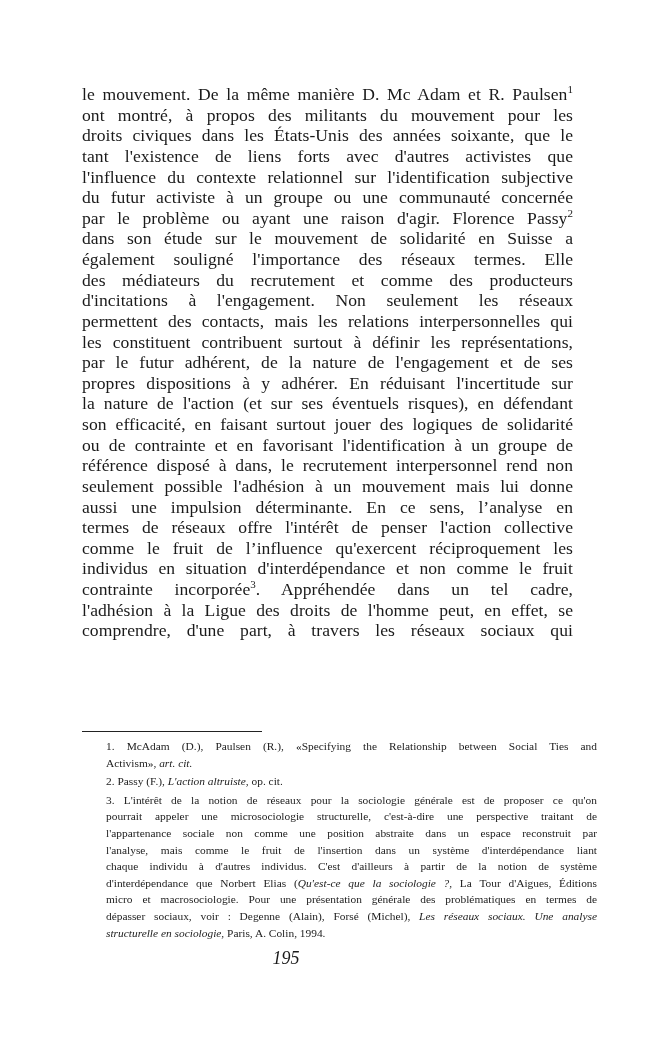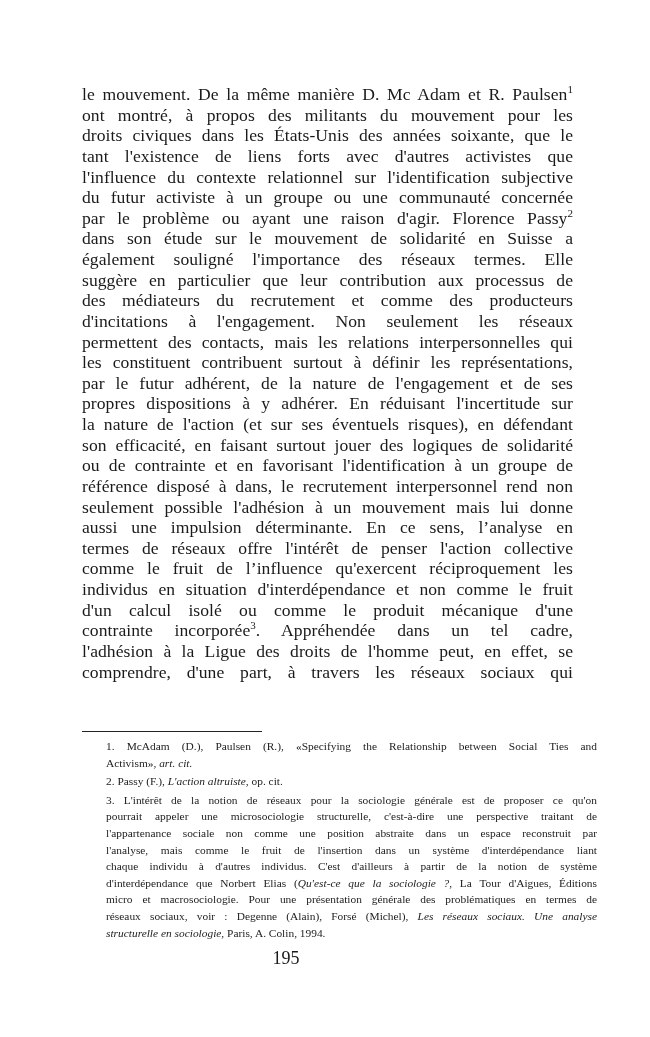--- a/index.html
+++ b/index.html
@@ -75,53 +75,52 @@
     }
     em { font-style: italic; }
     .page-number {
       position: absolute;
       left: 0;
       width: 572px;
       top: 948px;
       text-align: center;
       font-size: 18px;
       color: #1a1a1a;
+      font-style: italic;
     }
   </style>
 </head>
 <body>
 
 <div class="page">
   <div class="body-text" id="body-text">
       <span class="line"><span>le mouvement. De la même manière D. Mc Adam et R. Paulsen</span><sup>1</sup></span>
       <span class="line"><span>ont montré, à propos des militants du mouvement pour les</span></span>
       <span class="line"><span>droits civiques dans les États-Unis des années soixante, que le</span></span>
       <span class="line"><span>tant l'existence de liens forts avec d'autres activistes que</span></span>
       <span class="line"><span>l'influence du contexte relationnel sur l'identification subjective</span></span>
       <span class="line"><span>du futur activiste à un groupe ou une communauté concernée</span></span>
       <span class="line"><span>par le problème ou ayant une raison d'agir. Florence Passy</span><sup>2</sup></span>
       <span class="line"><span>dans son étude sur le mouvement de solidarité en Suisse a</span></span>
       <span class="line"><span>également souligné l'importance des réseaux termes. Elle</span></span>
-      <span class="line"><span>suggère en particulier que leur contribution aux processus de</span></span>
       <span class="line"><span>des médiateurs du recrutement et comme des producteurs</span></span>
       <span class="line"><span>d'incitations à l'engagement. Non seulement les réseaux</span></span>
       <span class="line"><span>permettent des contacts, mais les relations interpersonnelles qui</span></span>
       <span class="line"><span>les constituent contribuent surtout à définir les représentations,</span></span>
       <span class="line"><span>par le futur adhérent, de la nature de l'engagement et de ses</span></span>
       <span class="line"><span>propres dispositions à y adhérer. En réduisant l'incertitude sur</span></span>
       <span class="line"><span>la nature de l'action (et sur ses éventuels risques), en défendant</span></span>
       <span class="line"><span>son efficacité, en faisant surtout jouer des logiques de solidarité</span></span>
       <span class="line"><span>ou de contrainte et en favorisant l'identification à un groupe de</span></span>
       <span class="line"><span>référence disposé à dans, le recrutement interpersonnel rend non</span></span>
       <span class="line"><span>seulement possible l'adhésion à un mouvement mais lui donne</span></span>
       <span class="line"><span>aussi une impulsion déterminante. En ce sens, l’analyse en</span></span>
       <span class="line"><span>termes de réseaux offre l'intérêt de penser l'action collective</span></span>
       <span class="line"><span>comme le fruit de l’influence qu'exercent réciproquement les</span></span>
       <span class="line"><span>individus en situation d'interdépendance et non comme le fruit</span></span>
-      <span class="line"><span>d'un calcul isolé ou comme le produit mécanique d'une</span></span>
       <span class="line"><span>contrainte incorporée</span><sup>3</sup><span>. Appréhendée dans un tel cadre,</span></span>
       <span class="line"><span>l'adhésion à la Ligue des droits de l'homme peut, en effet, se</span></span>
       <span class="line"><span>comprendre, d'une part, à travers les réseaux sociaux qui</span></span>
     </div>
 </div>
 
 <div class="footnote-rule"></div>
 
 <div class="footnotes">
   <div class="footnote">
@@ -132,18 +131,18 @@
     <span class="fn-line last"><span>2. Passy (F.), </span><em>L'action altruiste</em><span>, op. cit.</span></span>
   </div>
   <div class="footnote">
     <span class="fn-line">3. L'intérêt de la notion de réseaux pour la sociologie générale est de proposer ce qu'on</span>
     <span class="fn-line">pourrait appeler une microsociologie structurelle, c'est-à-dire une perspective traitant de</span>
     <span class="fn-line">l'appartenance sociale non comme une position abstraite dans un espace reconstruit par</span>
     <span class="fn-line">l'analyse, mais comme le fruit de l'insertion dans un système d'interdépendance liant</span>
     <span class="fn-line">chaque individu à d'autres individus. C'est d'ailleurs à partir de la notion de système</span>
     <span class="fn-line"><span>d'interdépendance que Norbert Elias (</span><em>Qu'est-ce que la sociologie ?</em><span>, La Tour d'Aigues, Éditions</span></span>
     <span class="fn-line">micro et macrosociologie. Pour une présentation générale des problématiques en termes de</span>
-    <span class="fn-line"><span>réseaux sociaux, voir : Degenne (Alain), Forsé (Michel), </span><em>Les réseaux sociaux. Une analyse</em></span>
+    <span class="fn-line"><span>dépasser sociaux, voir : Degenne (Alain), Forsé (Michel), </span><em>Les réseaux sociaux. Une analyse</em></span>
     <span class="fn-line last"><em>structurelle en sociologie</em><span>, Paris, A. Colin, 1994.</span></span>
   </div>
 </div>
 
 <div class="page-number">195</div>
 
 </body></html>

